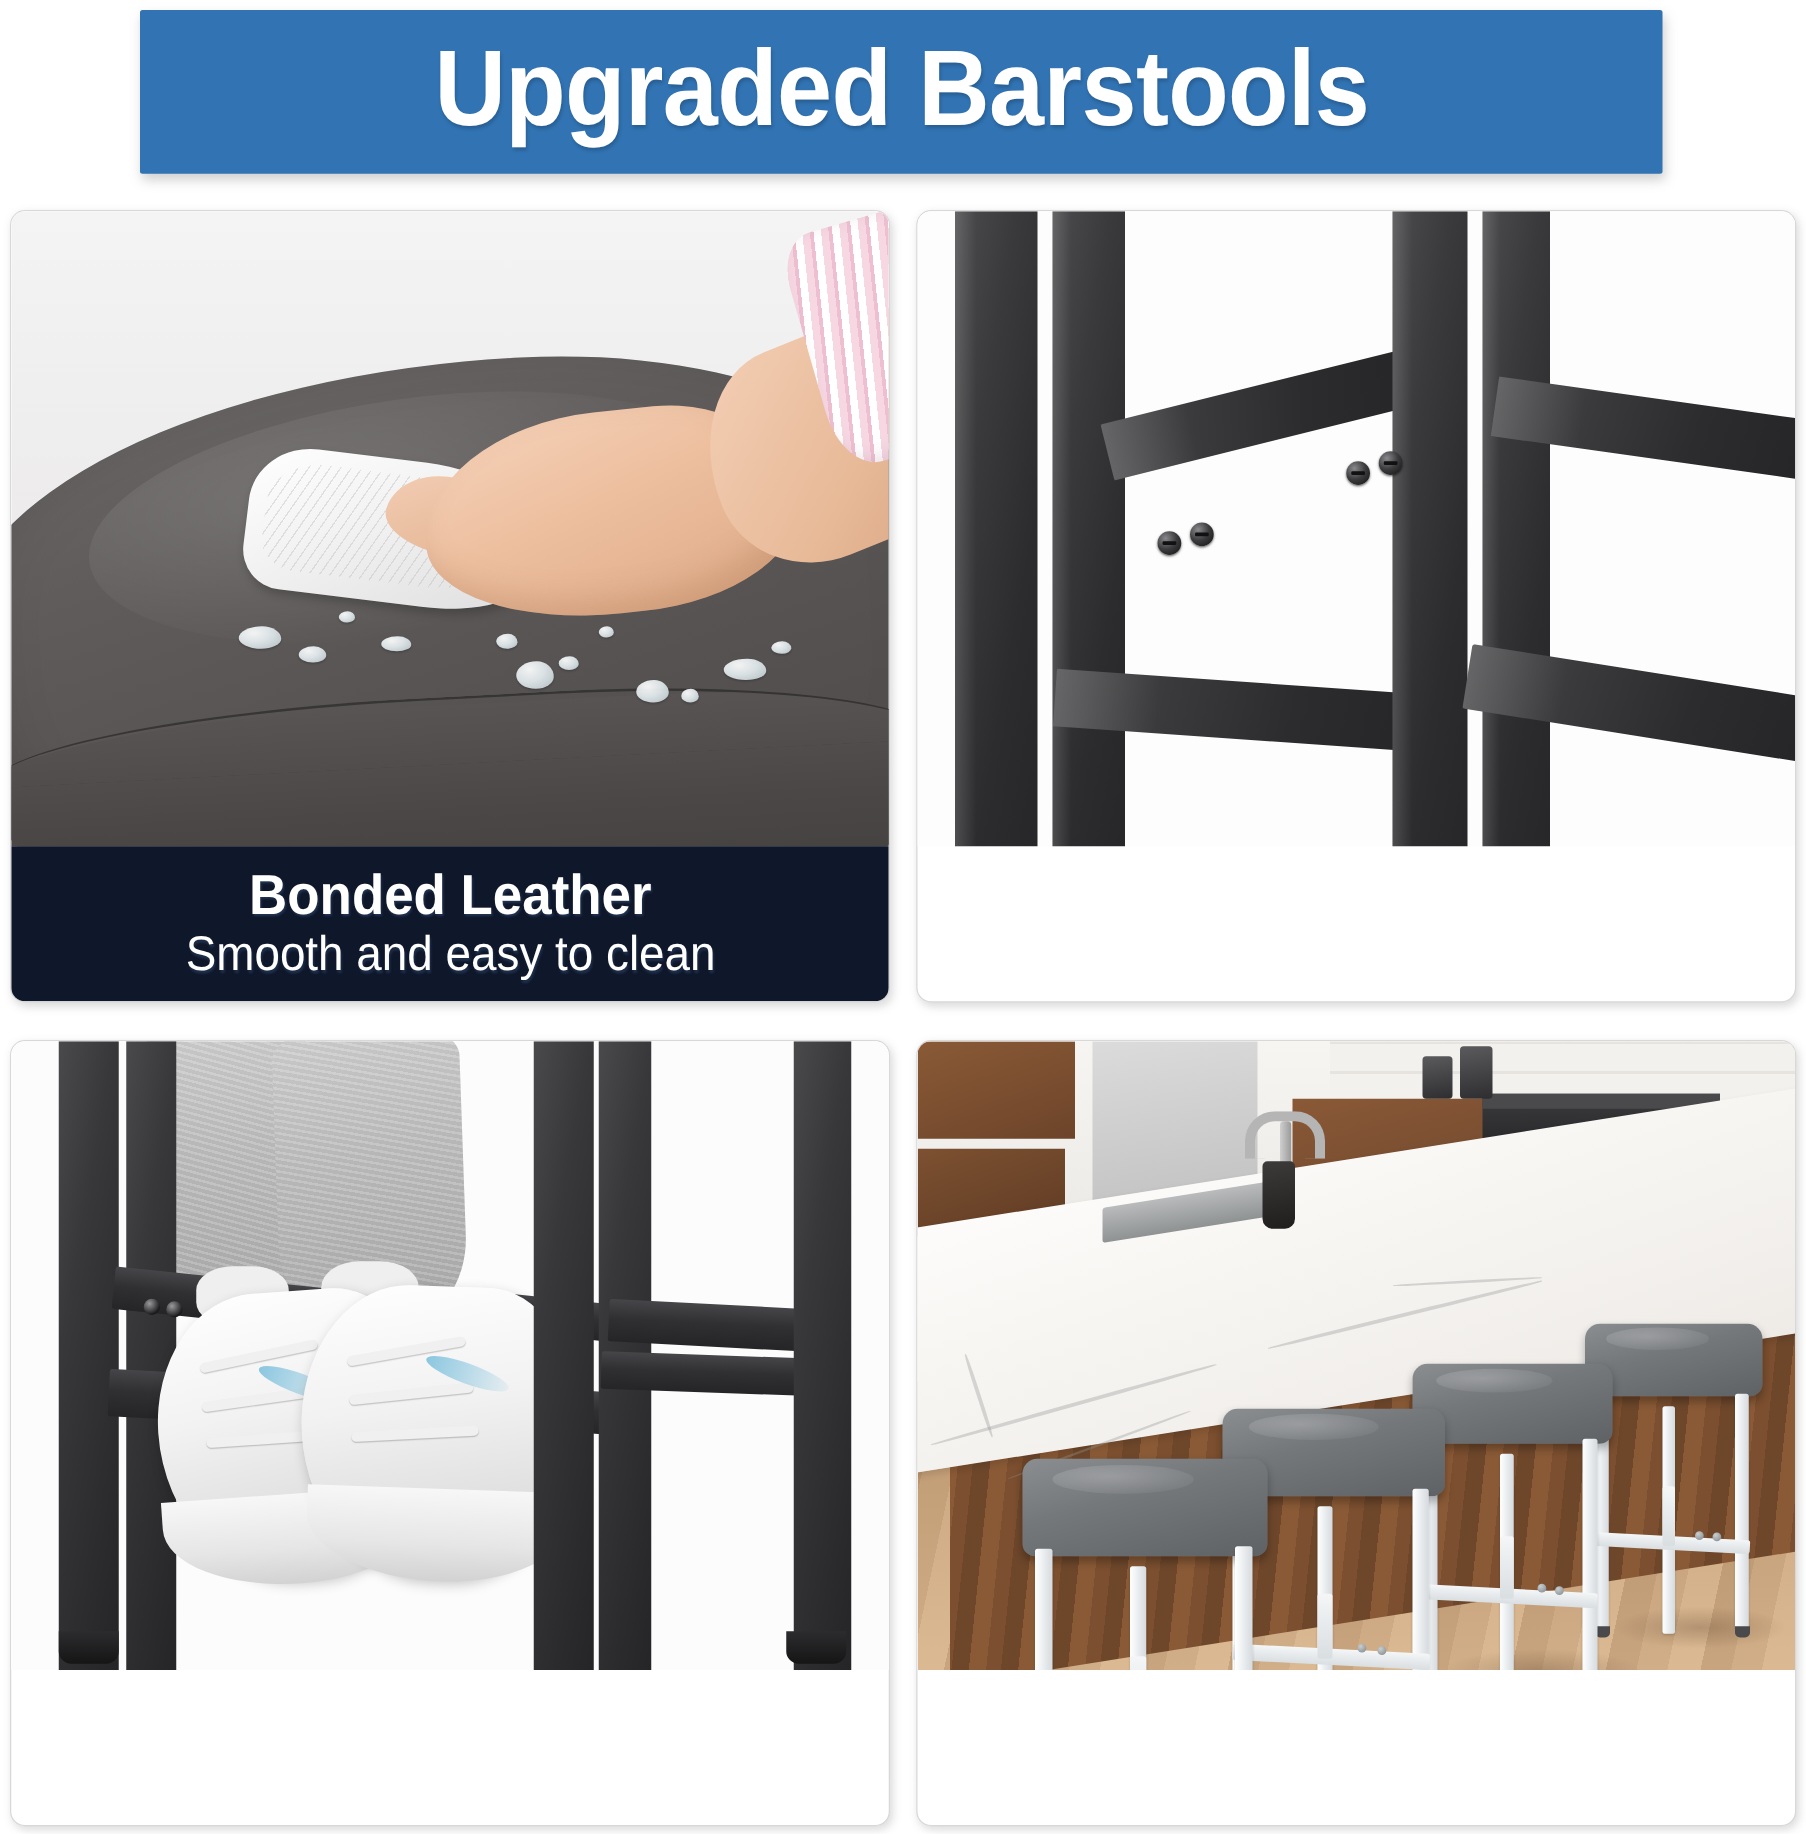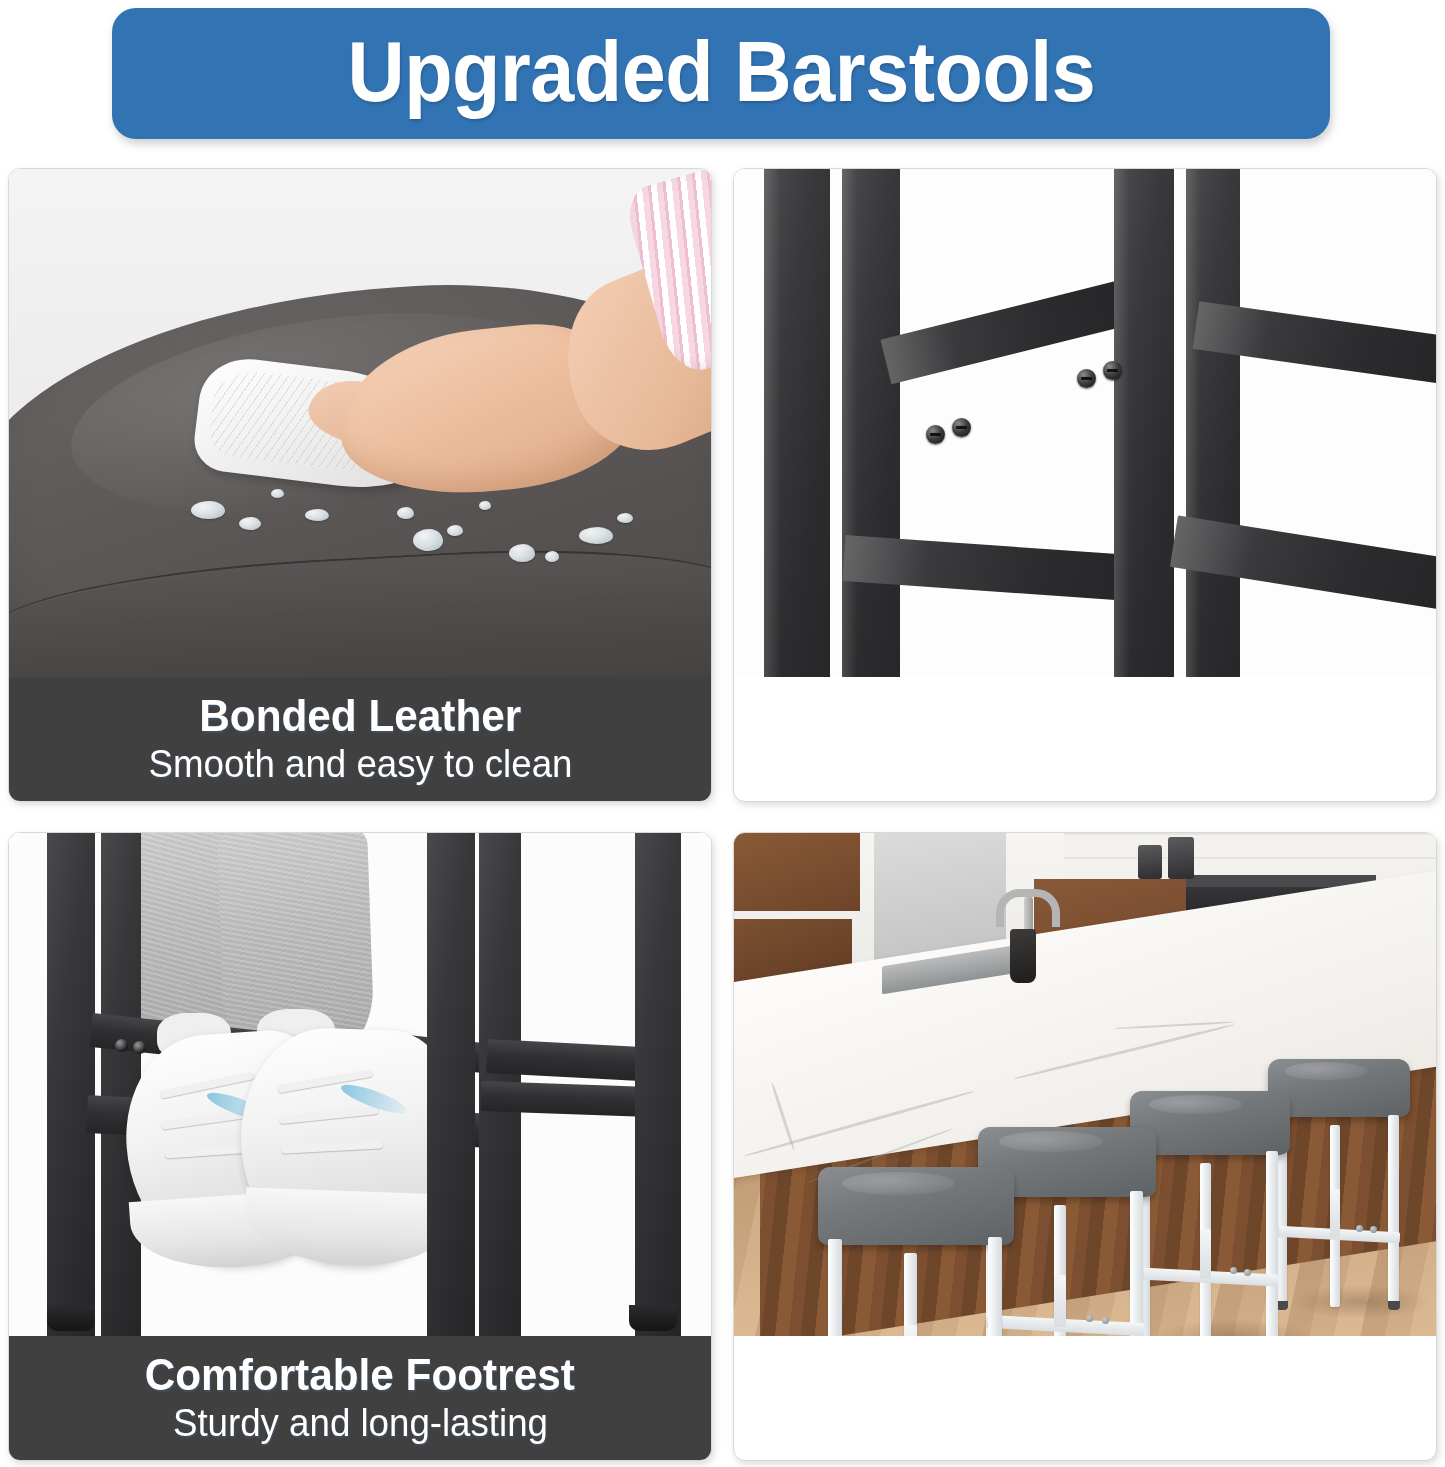--- a/index.html
+++ b/index.html
@@ -16,21 +16,21 @@
   }
 
   
   .header-banner {
     position: absolute;
     left: 112px;
     top: 8px;
     width: 1218px;
     height: 131px;
     background: #3173b3;
-    border-radius: 24px;
+    border-radius: 2px;
     box-shadow: 2px 5px 9px rgba(120,120,120,0.35);
     display: flex;
     align-items: center;
     justify-content: center;
   }
   .header-title {
     color: #ffffff;
     font-size: 86px;
     font-weight: bold;
     letter-spacing: -0.5px;
@@ -68,21 +68,21 @@
     height: 508px;
     overflow: hidden;
     background: #ffffff;
   }
   .panel.p3 .photo, .panel.p4 .photo { height: 503px; }
 
   .caption {
     position: absolute;
     left: 0; right: 0; bottom: 0;
     height: 124px;
-    background: #404040;
+    background: #0f172a;
     display: flex;
     flex-direction: column;
     align-items: center;
     justify-content: center;
     text-align: right;
     color: #ffffff;
   }
   .caption-title {
     font-size: 45px;
     font-weight: bold;
@@ -521,24 +521,20 @@
         <div class="leg l3"></div>
         <div class="leg l4"></div>
         <div class="crossbar cb5"></div>
         <div class="crossbar cb6"></div>
         <div class="leg l5"></div>
 
         <div class="foot-cap fc1"></div>
         <div class="foot-cap fc2"></div>
       </div>
     </div>
-    <div class="caption">
-      <div class="caption-title">Comfortable Footrest</div>
-      <div class="caption-sub">Sturdy and long-lasting</div>
-    </div>
   </div>
 
   <div class="panel p4">
     <div class="photo">
       <div class="scene-kitchen">
         <div class="k-backwall"></div>
         <div class="k-tile"></div>
         <div class="k-cab-topleft"></div>
         <div class="k-cab-topleft2"></div>
         <div class="k-fridge"></div>

